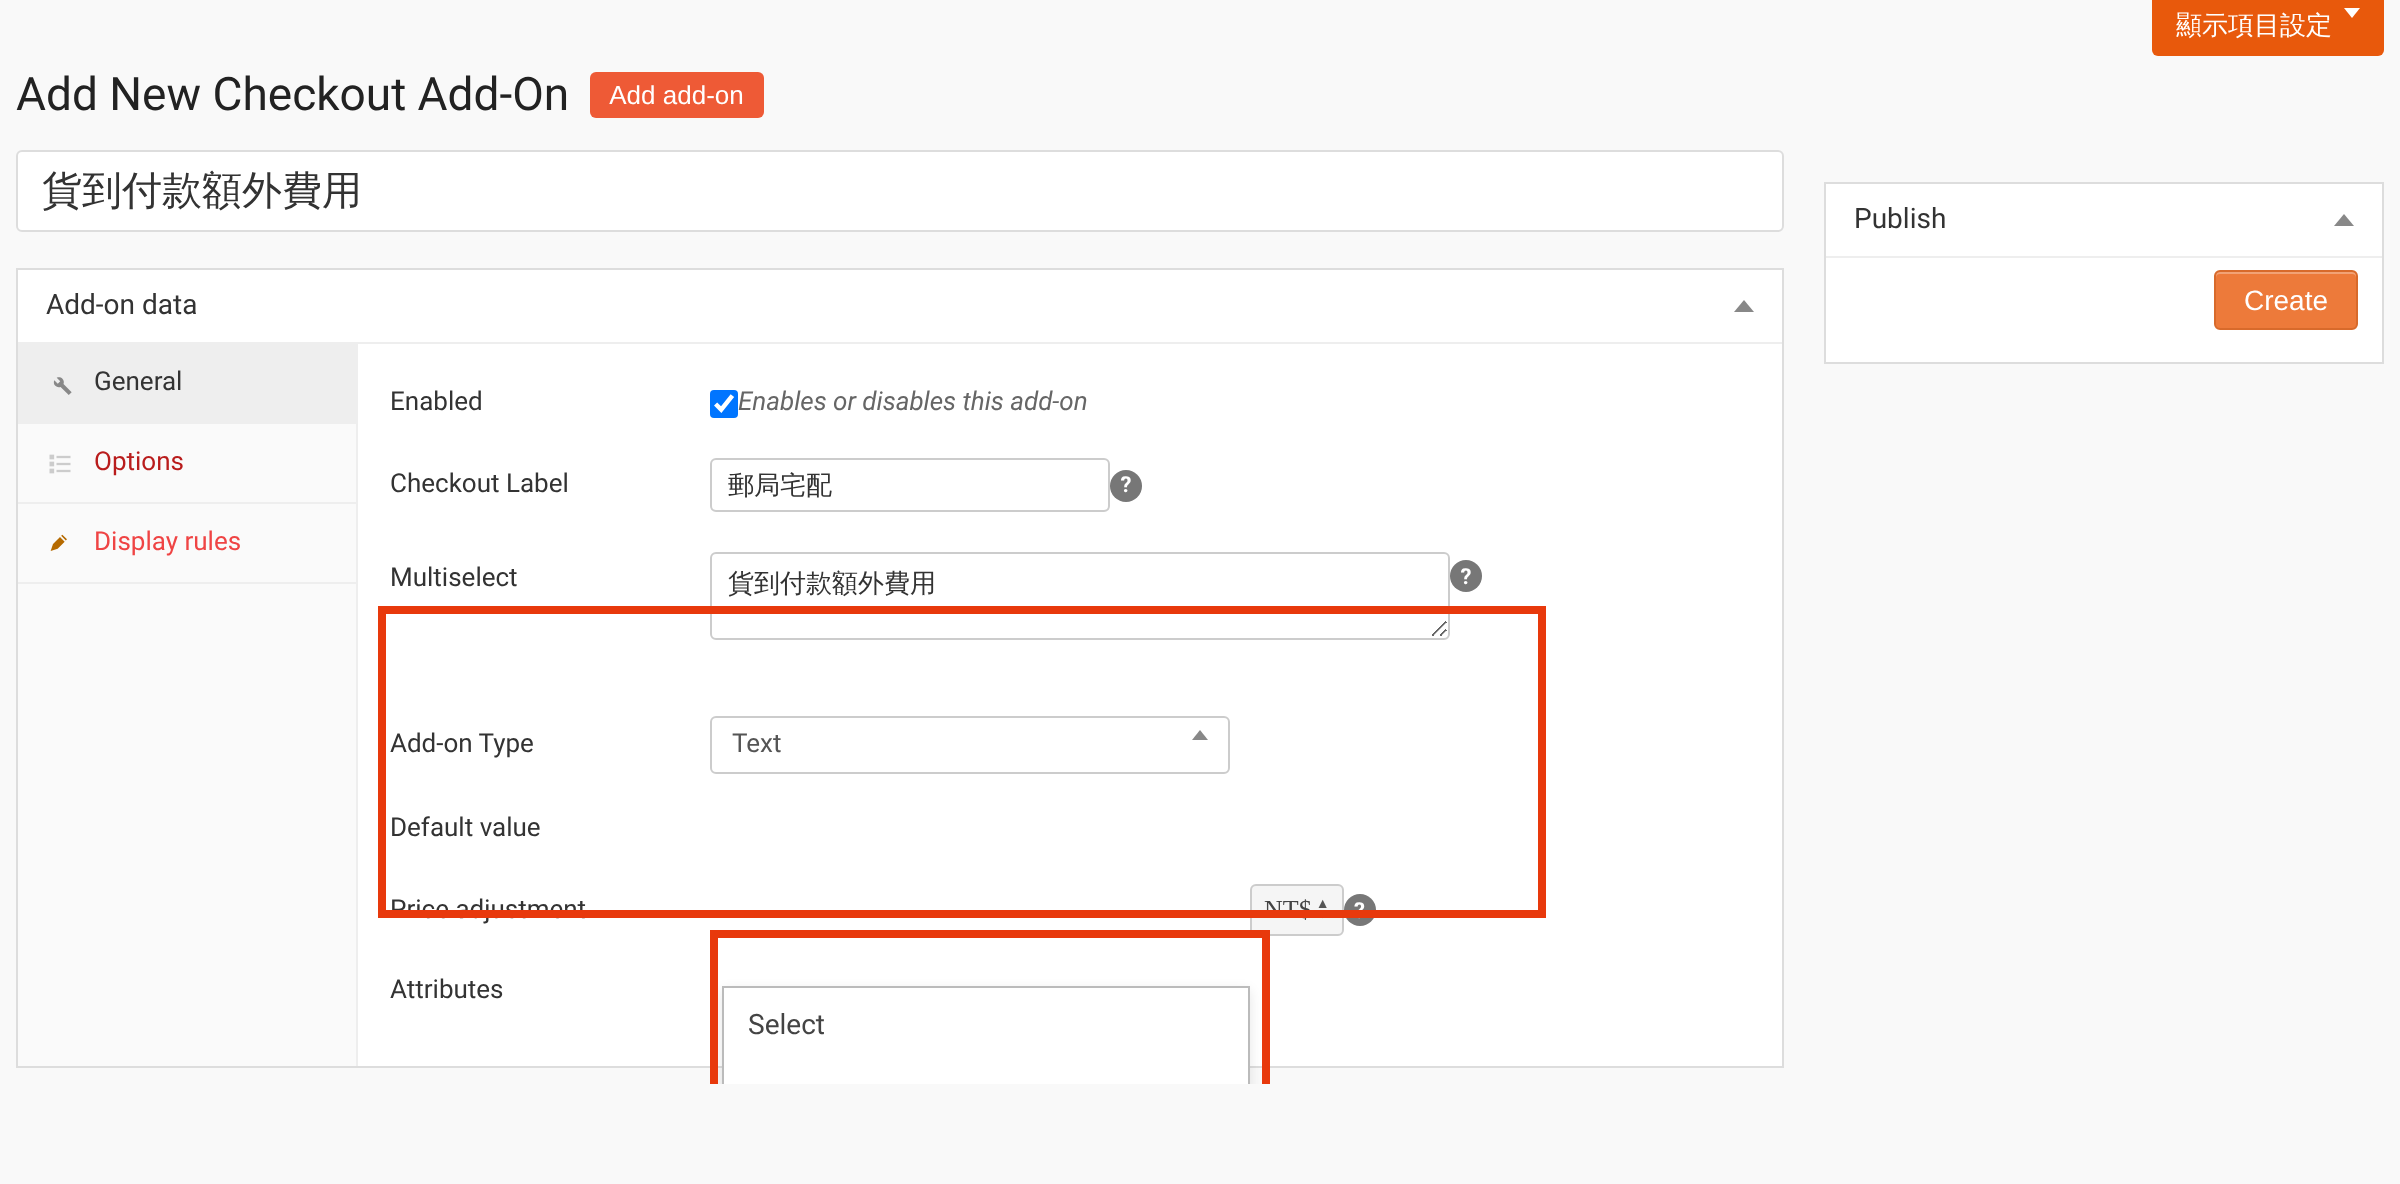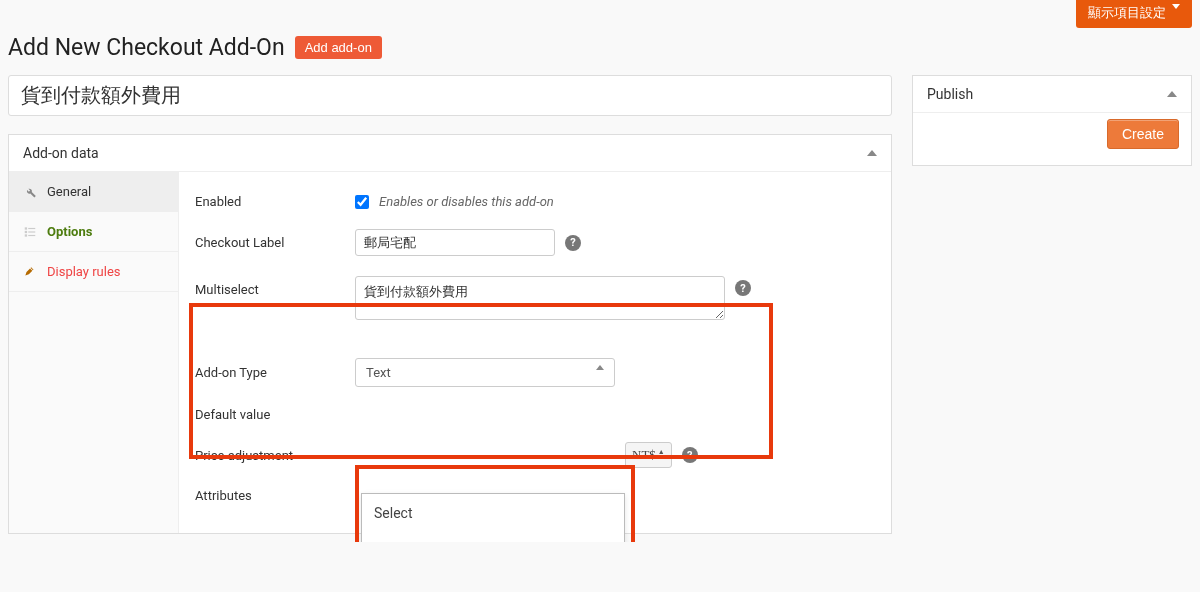--- a/index.html
+++ b/index.html
@@ -116,21 +116,21 @@
     display: flex;
     align-items: center;
     padding: 10px 16px;
     gap: 10px;
   }
   .form-row .label {
     width: 150px;
     color: #333;
     font-size: 13px;
   }
-  .form-row .field { display: flex; align-items: center; gap: 10px; }
+  .form-row .field { display: flex; align-items: center; }
   .hint-italic { color: #666; font-style: italic; }
   .text-input {
     border: 1px solid #ccc;
     border-radius: 3px;
     padding: 5px 8px;
     font-size: 13px;
     width: 200px;
     color: #333;
   }
   .textarea {
@@ -268,21 +268,21 @@
       <div class="panel-body">
         <div class="panel-tabs">
           <a class="active">
             <span class="tab-icon wrench">
               <svg viewBox="0 0 24 24" width="14" height="14" fill="currentColor">
                   <path d="M22 19l-7-7c.6-1.5.3-3.3-.9-4.5-1.3-1.3-3.3-1.6-4.9-.9l3 3-2.1 2.1-3-3c-.7 1.6-.4 3.6.9 4.9 1.2 1.2 3 1.5 4.5.9l7 7 2.5-2.5z"></path>
                 </svg>
             </span>
             <span>General</span>
           </a>
-          <a style="color:#4d7c0f;font-weight:bold;">
+          <a style="color:#b91c1c;">
             <span class="tab-icon" style="color:#ccc;">
               <svg viewBox="0 0 24 24" width="14" height="14" fill="currentColor">
                   <rect x="3" y="4" width="4" height="4"></rect>
                   <rect x="9" y="5" width="12" height="2"></rect>
                   <rect x="3" y="10" width="4" height="4"></rect>
                   <rect x="9" y="11" width="12" height="2"></rect>
                   <rect x="3" y="16" width="4" height="4"></rect>
                   <rect x="9" y="17" width="12" height="2"></rect>
                 </svg>
             </span>
@@ -367,21 +367,21 @@
         <div class="opt">Multiselect</div>
         <div class="opt">Radio</div>
 
       </div>
 
       <div class="red-frame-2"></div>
     </div>
   </div>
 
   <div class="side-col">
-    <div class="postbox" style="margin-top:0;">
+    <div class="postbox" style="margin-top:16px;">
       <div class="postbox-header">
         <span>Publish</span>
         <span class="postbox-toggle"></span>
       </div>
       <div class="publish-body">
         <button class="create-btn">Create</button>
       </div>
     </div>
   </div>
 </div>

